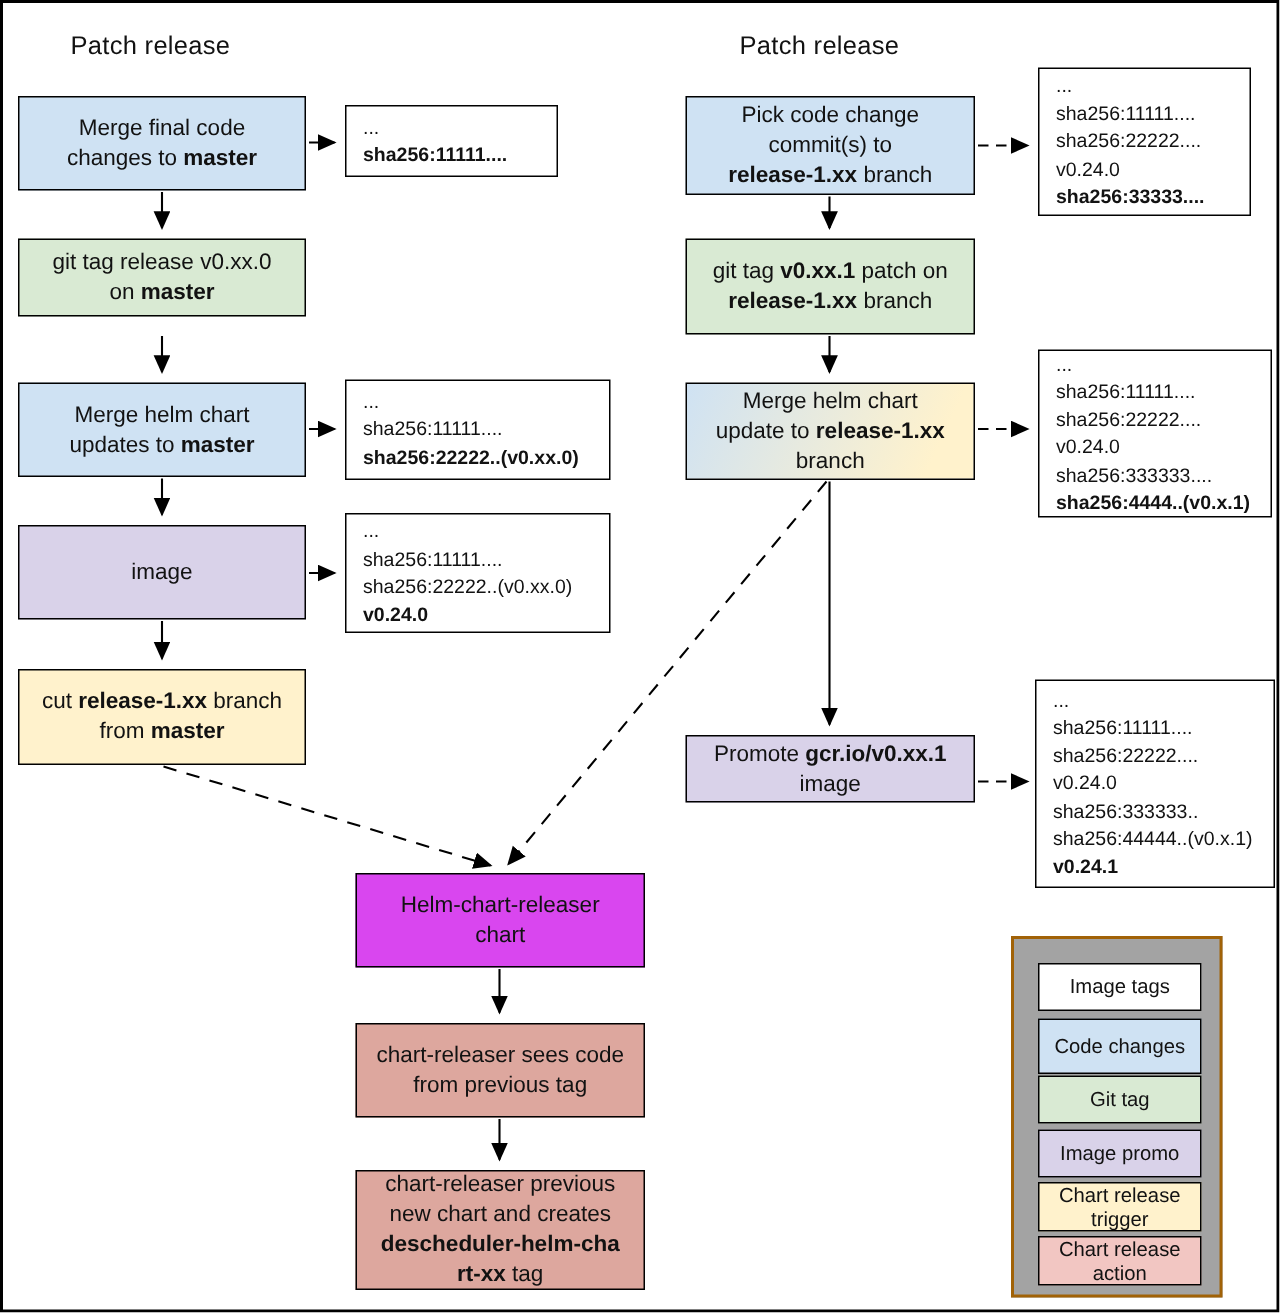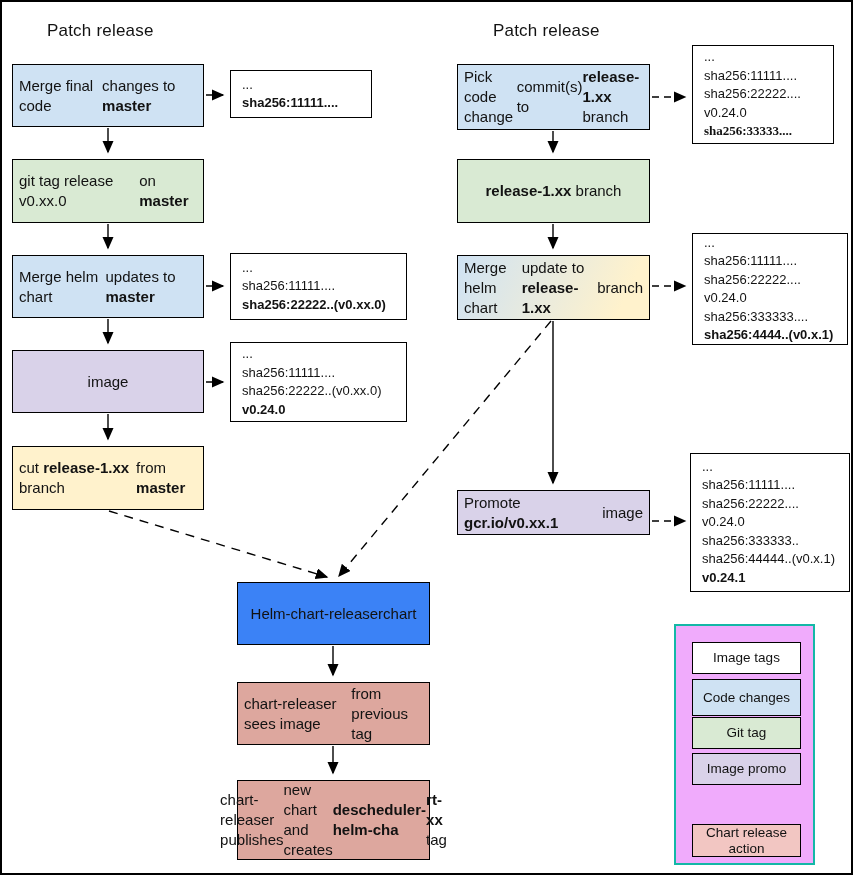--- a/index.html
+++ b/index.html
@@ -4,29 +4,29 @@
 <style>
   html,body{margin:0;padding:0;background:#ffffff;}
   .canvas{
     position:relative;width:853px;height:875px;box-sizing:border-box;
     border:2px solid #000;background:#fff;overflow:hidden;
     font-family:"Liberation Sans",sans-serif;color:#121212;
   }
   .heading{position:absolute;font-size:17px;letter-spacing:.2px;}
   .fbox{
     position:absolute;border:1px solid #000;box-sizing:border-box;
-    display:flex;flex-direction:row;justify-content:center;align-items:center;
-    text-align:left;font-size:15px;line-height:20px;padding:0 6px;
+    display:flex;flex-direction:column;justify-content:center;align-items:center;
+    text-align:center;font-size:15px;line-height:20px;padding:0 6px;
   }
   .sbox{
     position:absolute;border:1px solid #000;box-sizing:border-box;background:#fff;
     display:flex;flex-direction:column;justify-content:center;
     font-size:13px;line-height:18.5px;padding-left:11px;white-space:nowrap;
   }
-  .legend{position:absolute;border:2px solid #14b8a6;box-sizing:border-box;background:#f0abfc;}
+  .legend{position:absolute;border:2px solid #a16207;box-sizing:border-box;background:#a3a3a3;}
   .lrow{
     position:absolute;left:16px;width:109px;border:1px solid #000;box-sizing:border-box;
     display:flex;align-items:center;justify-content:center;text-align:center;
     font-size:13.5px;line-height:15.5px;
   }
   svg.wires{position:absolute;left:0;top:0;}
 </style>
 </head>
 <body>
 
@@ -59,21 +59,21 @@
     </g>
   </svg>
 
   <div class="heading" style="left:45px;top:19px">Patch release</div>
   <div class="heading" style="left:491px;top:19px">Patch release</div>
 
   <div class="fbox" style="left: 10px; top: 62px; width: 192px; height: 63px; background: rgb(207, 226, 243);">
       <div><span>Merge final code</span></div>
       <div><span>changes to </span><span style="font-weight: bold;">master</span></div>
     </div>
-  <div class="fbox" style="left: 10px; top: 157px; width: 192px; height: 64px; background: rgb(217, 234, 211);">
+  <div class="fbox" style="left: 10px; top: 157px; width: 192px; height: 52px; background: rgb(217, 234, 211);">
       <div><span>git tag release v0.xx.0</span></div>
       <div><span>on </span><span style="font-weight: bold;">master</span></div>
     </div>
   <div class="fbox" style="left: 10px; top: 253px; width: 192px; height: 63px; background: rgb(207, 226, 243);">
       <div><span>Merge helm chart</span></div>
       <div><span>updates to </span><span style="font-weight: bold;">master</span></div>
     </div>
   <div class="fbox" style="left: 10px; top: 348px; width: 192px; height: 63px; background: rgb(217, 210, 233);">
       <div><span>image</span></div>
     </div>
@@ -97,83 +97,87 @@
       <div><span>sha256:22222..(v0.xx.0)</span></div>
       <div><span style="font-weight: bold;">v0.24.0</span></div>
     </div>
 
   <div class="fbox" style="left: 455px; top: 62px; width: 193px; height: 66px; background: rgb(207, 226, 243);">
       <div><span>Pick code change</span></div>
       <div><span>commit(s) to</span></div>
       <div><span style="font-weight: bold;">release-1.xx</span><span> branch</span></div>
     </div>
   <div class="fbox" style="left: 455px; top: 157px; width: 193px; height: 64px; background: rgb(217, 234, 211);">
+      <div><span>git tag </span><span style="font-weight: bold;">v0.xx.1</span><span> patch on</span></div>
       <div><span style="font-weight: bold;">release-1.xx</span><span> branch</span></div>
     </div>
   <div class="fbox" style="left: 455px; top: 253px; width: 193px; height: 65px; background: linear-gradient(115deg, rgb(207, 226, 243) 0%, rgb(255, 242, 204) 85%);">
       <div><span>Merge helm chart</span></div>
       <div><span>update to </span><span style="font-weight: bold;">release-1.xx</span></div>
       <div><span>branch</span></div>
     </div>
   <div class="fbox" style="left: 455px; top: 488px; width: 193px; height: 45px; background: rgb(217, 210, 233);">
       <div><span>Promote </span><span style="font-weight: bold;">gcr.io/v0.xx.1</span></div>
       <div><span>image</span></div>
     </div>
 
   <div class="sbox" style="left:690px;top:43px;width:142px;height:99px">
       <div><span>...</span></div>
       <div><span>sha256:11111....</span></div>
       <div><span>sha256:22222....</span></div>
       <div><span>v0.24.0</span></div>
-      <div><span style="font-weight: bold; font-family: Liberation Serif, serif;">sha256:33333....</span></div>
+      <div><span style="font-weight: bold;">sha256:33333....</span></div>
     </div>
   <div class="sbox" style="left:690px;top:231px;width:156px;height:112px">
       <div><span>...</span></div>
       <div><span>sha256:11111....</span></div>
       <div><span>sha256:22222....</span></div>
       <div><span>v0.24.0</span></div>
       <div><span>sha256:333333....</span></div>
       <div><span style="font-weight: bold;">sha256:4444..(v0.x.1)</span></div>
     </div>
   <div class="sbox" style="left:688px;top:451px;width:160px;height:139px">
       <div><span>...</span></div>
       <div><span>sha256:11111....</span></div>
       <div><span>sha256:22222....</span></div>
       <div><span>v0.24.0</span></div>
       <div><span>sha256:333333..</span></div>
       <div><span>sha256:44444..(v0.x.1)</span></div>
       <div><span style="font-weight: bold;">v0.24.1</span></div>
     </div>
 
-  <div class="fbox" style="left: 235px; top: 580px; width: 193px; height: 63px; background: #3b82f6;">
+  <div class="fbox" style="left: 235px; top: 580px; width: 193px; height: 63px; background: #d946ef;">
       <div><span>Helm-chart-releaser</span></div>
       <div><span>chart</span></div>
     </div>
   <div class="fbox" style="left: 235px; top: 680px; width: 193px; height: 63px; background: rgb(221, 167, 158);">
-      <div><span>chart-releaser sees image</span></div>
+      <div><span>chart-releaser sees code</span></div>
       <div><span>from previous tag</span></div>
     </div>
   <div class="fbox" style="left: 235px; top: 778px; width: 193px; height: 80px; background: rgb(221, 167, 158);">
-      <div><span>chart-releaser publishes</span></div>
+      <div><span>chart-releaser previous</span></div>
       <div><span>new chart and creates</span></div>
       <div><span style="font-weight: bold;">descheduler-helm-cha</span></div>
       <div><span style="font-weight: bold;">rt-xx</span><span> tag</span></div>
     </div>
 
   <div class="legend" style="left:672px;top:622px;width:141px;height:241px">
     <div class="lrow" style="top: 16px; height: 32px; background: rgb(255, 255, 255);">
         <span>Image tags</span>
       </div>
     <div class="lrow" style="top: 53px; height: 37px; background: rgb(207, 226, 243);">
         <span>Code changes</span>
       </div>
     <div class="lrow" style="top: 91px; height: 32px; background: rgb(217, 234, 211);">
         <span>Git tag</span>
       </div>
     <div class="lrow" style="top: 127px; height: 32px; background: rgb(217, 210, 233);">
         <span>Image promo</span>
       </div>
+    <div class="lrow" style="top: 162px; height: 33px; background: rgb(255, 242, 204);">
+        <span>Chart release trigger</span>
+      </div>
     <div class="lrow" style="top: 198px; height: 33px; background: rgb(242, 198, 194);">
         <span>Chart release action</span>
       </div>
   </div>
 
 </div>
 
 </body></html>

